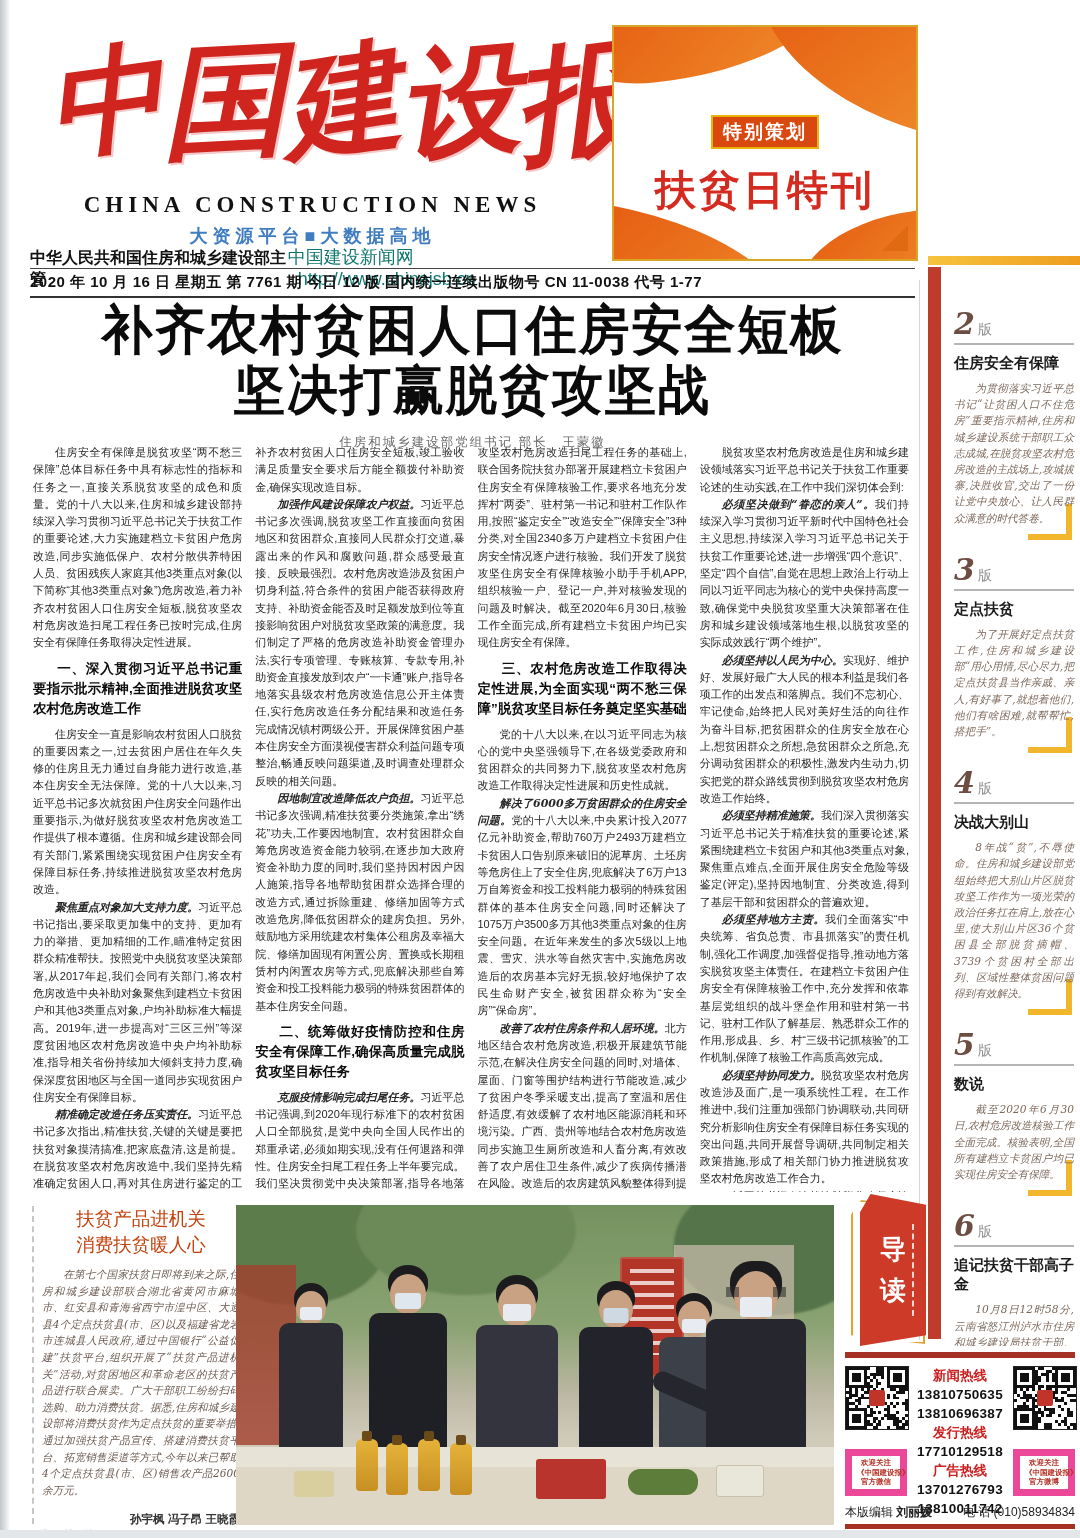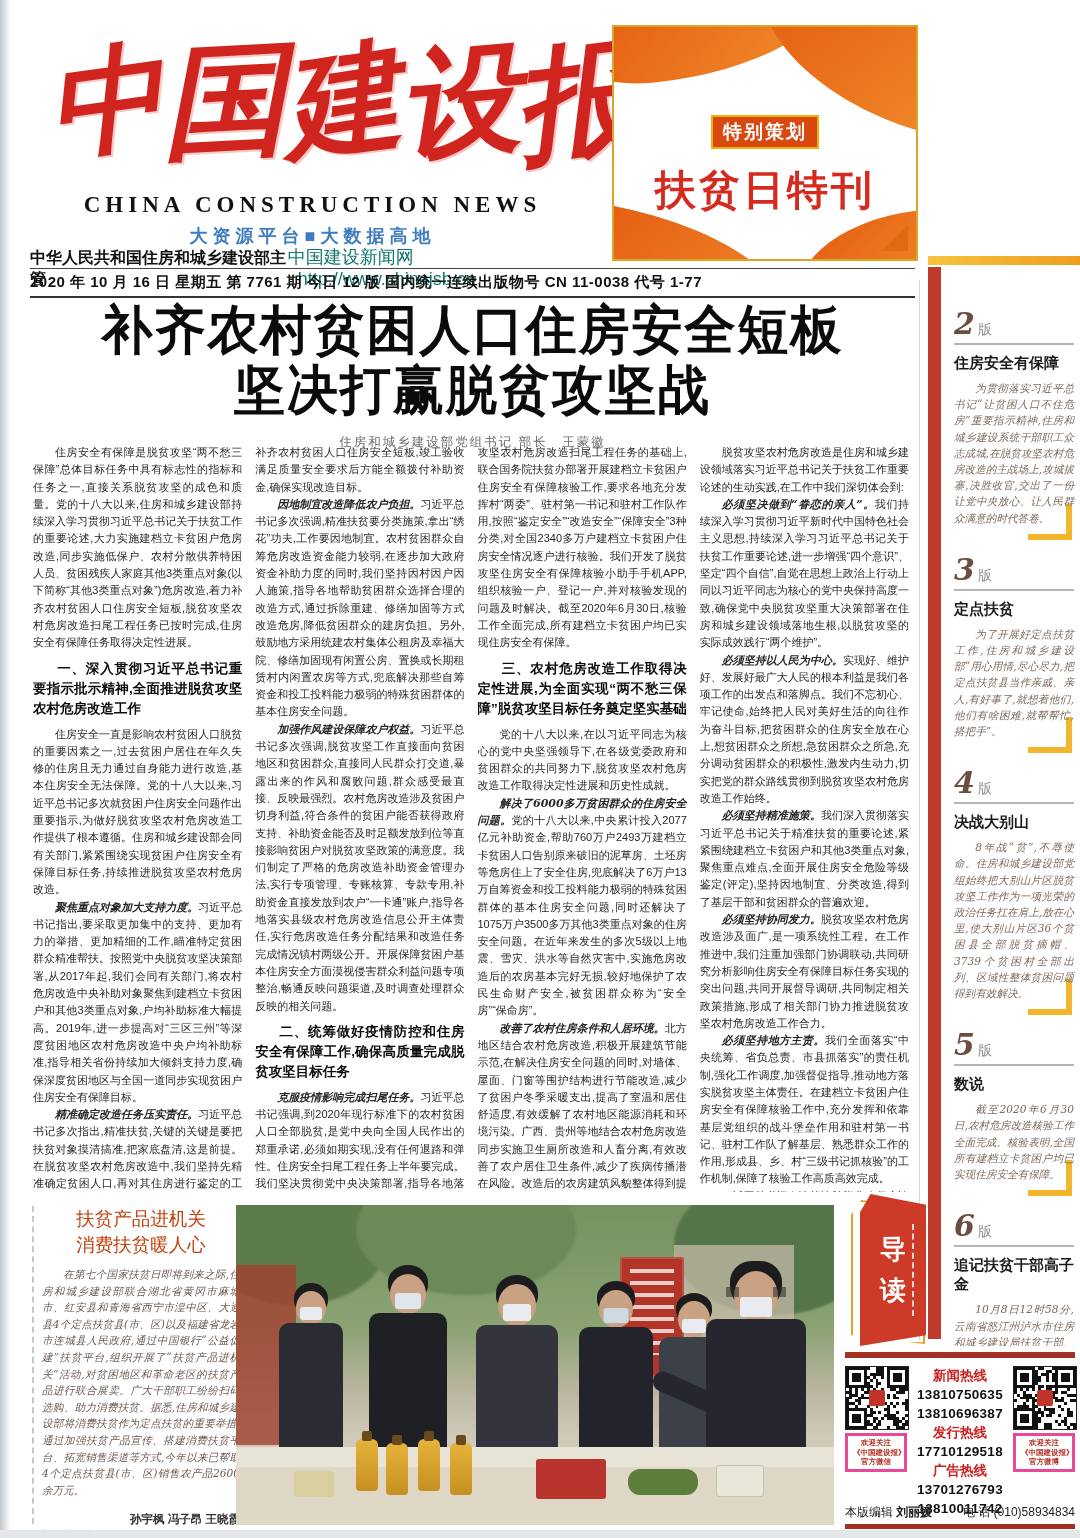--- a/index.html
+++ b/index.html
@@ -164,21 +164,21 @@
   .c-rule{height:6px;background:#a53125;}
   .c-rule.bottom{height:5px;margin-top:6px;}
   .c-grid{display:flex;justify-content:space-between;align-items:flex-start;padding-top:8px;}
   .qr-wrap{width:62px;}
   .qr{width:62px;height:62px;background:#fff;border:1px solid #222;display:grid;
         grid-template-columns:repeat(21,1fr);grid-template-rows:repeat(21,1fr);position:relative;}
   .qr i{display:block;}
   .qr i.d{background:#111;}
   .qr-seal{position:absolute;left:50%;top:50%;transform:translate(-50%,-50%);width:16px;height:16px;
         background:#c1342a;border-radius:2px;}
-  .qr-cap{margin-top:3px;border:3px solid #ec4899;padding:2px 5px;text-align:center;}
+  .qr-cap{margin-top:19px;border:7px solid #ec4899;padding:2px 5px;text-align:center;}
   .qr-cap div{font-size:7.5px;line-height:9.5px;color:#b43226;font-weight:bold;white-space:nowrap;}
   .hotlines{width:96px;text-align:center;}
   .hl-label{color:#cc1f1f;font-weight:bold;font-size:13.5px;line-height:19px;}
   .hl-num{color:#111;font-weight:bold;font-size:13.5px;line-height:19px;letter-spacing:.3px;}
 
   .pg-footer{position:absolute;left:845px;top:1504px;width:230px;display:flex;
         justify-content:space-between;font-size:12px;color:#222;}
   .pg-footer .ed-name{font-weight:bold;}
 </style>
 </head>
@@ -228,39 +228,39 @@
   <section class="columns" id="article-columns">
       <div class="col">
         <p>住房安全有保障是脱贫攻坚“两不愁三保障”总体目标任务中具有标志性的指标和任务之一,直接关系脱贫攻坚的成色和质量。党的十八大以来,住房和城乡建设部持续深入学习贯彻习近平总书记关于扶贫工作的重要论述,大力实施建档立卡贫困户危房改造,同步实施低保户、农村分散供养特困人员、贫困残疾人家庭其他3类重点对象(以下简称“其他3类重点对象”)危房改造,着力补齐农村贫困人口住房安全短板,脱贫攻坚农村危房改造扫尾工程任务已按时完成,住房安全有保障任务取得决定性进展。</p>
         <div class="sec-head">一、深入贯彻习近平总书记重要指示批示精神,全面推进脱贫攻坚农村危房改造工作</div>
         <p>住房安全一直是影响农村贫困人口脱贫的重要因素之一,过去贫困户居住在年久失修的住房且无力通过自身能力进行改造,基本住房安全无法保障。党的十八大以来,习近平总书记多次就贫困户住房安全问题作出重要指示,为做好脱贫攻坚农村危房改造工作提供了根本遵循。住房和城乡建设部会同有关部门,紧紧围绕实现贫困户住房安全有保障目标任务,持续推进脱贫攻坚农村危房改造。</p>
         <p><span class="lead">聚焦重点对象加大支持力度。</span>习近平总书记指出,要采取更加集中的支持、更加有力的举措、更加精细的工作,瞄准特定贫困群众精准帮扶。按照党中央脱贫攻坚决策部署,从2017年起,我们会同有关部门,将农村危房改造中央补助对象聚焦到建档立卡贫困户和其他3类重点对象,户均补助标准大幅提高。2019年,进一步提高对“三区三州”等深度贫困地区农村危房改造中央户均补助标准,指导相关省份持续加大倾斜支持力度,确保深度贫困地区与全国一道同步实现贫困户住房安全有保障目标。</p>
         <p><span class="lead">精准确定改造任务压实责任。</span>习近平总书记多次指出,精准扶贫,关键的关键是要把扶贫对象摸清搞准,把家底盘清,这是前提。在脱贫攻坚农村危房改造中,我们坚持先精准确定贫困人口,再对其住房进行鉴定的工作程序,既确保贫困群众不漏一户、不落一人,也防止盲目扩大危改范围。我们会同相关部门,明确了全国建档立卡贫困户和其他3类重点对象的危房改造任务,并要求逐户建档,改造一户,销号一户。明确了农村危房改造工作要求,督促指导各地严格执行“中央统筹、省负总责、市县抓落实”的责任机制,因地制宜明确时间表、路线图,统筹做好项目、资金、人力调配,以农户自建为主、政府支持为辅,逐村逐户实施改造。</p>
       </div>
       <div class="col">
         <p class="cont">补齐农村贫困人口住房安全短板,竣工验收满足质量安全要求后方能全额拨付补助资金,确保实现改造目标。</p>
+        <p><span class="lead">加强作风建设保障农户权益。</span>习近平总书记多次强调,脱贫攻坚工作直接面向贫困地区和贫困群众,直接同人民群众打交道,暴露出来的作风和腐败问题,群众感受最直接、反映最强烈。农村危房改造涉及贫困户切身利益,符合条件的贫困户能否获得政府支持、补助资金能否及时足额发放到位等直接影响贫困户对脱贫攻坚政策的满意度。我们制定了严格的危房改造补助资金管理办法,实行专项管理、专账核算、专款专用,补助资金直接发放到农户“一卡通”账户,指导各地落实县级农村危房改造信息公开主体责任,实行危房改造任务分配结果和改造任务完成情况镇村两级公开。开展保障贫困户基本住房安全方面漠视侵害群众利益问题专项整治,畅通反映问题渠道,及时调查处理群众反映的相关问题。</p>
         <p><span class="lead">因地制宜改造降低农户负担。</span>习近平总书记多次强调,精准扶贫要分类施策,拿出“绣花”功夫,工作要因地制宜。农村贫困群众自筹危房改造资金能力较弱,在逐步加大政府资金补助力度的同时,我们坚持因村因户因人施策,指导各地帮助贫困群众选择合理的改造方式,通过拆除重建、修缮加固等方式改造危房,降低贫困群众的建房负担。另外,鼓励地方采用统建农村集体公租房及幸福大院、修缮加固现有闲置公房、置换或长期租赁村内闲置农房等方式,兜底解决那些自筹资金和投工投料能力极弱的特殊贫困群体的基本住房安全问题。</p>
-        <p><span class="lead">加强作风建设保障农户权益。</span>习近平总书记多次强调,脱贫攻坚工作直接面向贫困地区和贫困群众,直接同人民群众打交道,暴露出来的作风和腐败问题,群众感受最直接、反映最强烈。农村危房改造涉及贫困户切身利益,符合条件的贫困户能否获得政府支持、补助资金能否及时足额发放到位等直接影响贫困户对脱贫攻坚政策的满意度。我们制定了严格的危房改造补助资金管理办法,实行专项管理、专账核算、专款专用,补助资金直接发放到农户“一卡通”账户,指导各地落实县级农村危房改造信息公开主体责任,实行危房改造任务分配结果和改造任务完成情况镇村两级公开。开展保障贫困户基本住房安全方面漠视侵害群众利益问题专项整治,畅通反映问题渠道,及时调查处理群众反映的相关问题。</p>
         <div class="sec-head">二、统筹做好疫情防控和住房安全有保障工作,确保高质量完成脱贫攻坚目标任务</div>
         <p><span class="lead">克服疫情影响完成扫尾任务。</span>习近平总书记强调,到2020年现行标准下的农村贫困人口全部脱贫,是党中央向全国人民作出的郑重承诺,必须如期实现,没有任何退路和弹性。住房安全扫尾工程任务上半年要完成。我们坚决贯彻党中央决策部署,指导各地落实分区分级精准防控策略,统筹抓好疫情防控和脱贫攻坚保障贫困户住房安全相关工作,以6月30日为时限,倒排工期,确保全面完成住房安全扫尾工程任务。我们成立14个帮扶工作组,采取“云督战”和进村入户实地调研督导相结合的方式,对新增危房改造任务较多及脱贫攻坚大排查发现危房改造方面存在突出问题的14个省份开展“一对一”帮扶,形成上下贯通、协同推进的工作合力。我们聚焦凉山州这一难中之难、坚中之坚,进一步加大督促指导、政策支持和技术帮扶力度,派帮扶小分队赴凉山州开展蹲点调研督导,指导四川省采取“一县包一乡”形式对口支援凉山州有关重点乡镇,调集1100余名技术工人驰援凉山州24个集中安置点。2020年6月17日,凉山州布拖县最后7户建档立卡贫困户农村危房改造任务全部竣工,标志着全国脱贫攻坚农村危房改造扫尾工程任务全面完成。</p>
       </div>
       <div class="col">
         <p class="cont">攻坚农村危房改造扫尾工程任务的基础上,联合国务院扶贫办部署开展建档立卡贫困户住房安全有保障核验工作,要求各地充分发挥村“两委”、驻村第一书记和驻村工作队作用,按照“鉴定安全”“改造安全”“保障安全”3种分类,对全国2340多万户建档立卡贫困户住房安全情况逐户进行核验。我们开发了脱贫攻坚住房安全有保障核验小助手手机APP,组织核验一户、登记一户,并对核验发现的问题及时解决。截至2020年6月30日,核验工作全面完成,所有建档立卡贫困户均已实现住房安全有保障。</p>
         <div class="sec-head">三、农村危房改造工作取得决定性进展,为全面实现“两不愁三保障”脱贫攻坚目标任务奠定坚实基础</div>
         <p>党的十八大以来,在以习近平同志为核心的党中央坚强领导下,在各级党委政府和贫困群众的共同努力下,脱贫攻坚农村危房改造工作取得决定性进展和历史性成就。</p>
         <p><span class="lead">解决了6000多万贫困群众的住房安全问题。</span>党的十八大以来,中央累计投入2077亿元补助资金,帮助760万户2493万建档立卡贫困人口告别原来破旧的泥草房、土坯房等危房住上了安全住房,兜底解决了6万户13万自筹资金和投工投料能力极弱的特殊贫困群体的基本住房安全问题,同时还解决了1075万户3500多万其他3类重点对象的住房安全问题。在近年来发生的多次5级以上地震、雪灾、洪水等自然灾害中,实施危房改造后的农房基本完好无损,较好地保护了农民生命财产安全,被贫困群众称为“安全房”“保命房”。</p>
         <p><span class="lead">改善了农村住房条件和人居环境。</span>北方地区结合农村危房改造,积极开展建筑节能示范,在解决住房安全问题的同时,对墙体、屋面、门窗等围护结构进行节能改造,减少了贫困户冬季采暖支出,提高了室温和居住舒适度,有效缓解了农村地区能源消耗和环境污染。广西、贵州等地结合农村危房改造同步实施卫生厕所改造和人畜分离,有效改善了农户居住卫生条件,减少了疾病传播潜在风险。改造后的农房建筑风貌整体得到提升,带动了农房周边居住环境和村容村貌的整体改善。许多地方结合农村危房改造,推进村内道路、绿化、安全饮水、垃圾污水治理等设施建设,改善了农村人居环境。</p>
       </div>
       <div class="col">
         <p>脱贫攻坚农村危房改造是住房和城乡建设领域落实习近平总书记关于扶贫工作重要论述的生动实践,在工作中我们深切体会到:</p>
         <p><span class="lead">必须坚决做到“眷恋的亲人”。</span>我们持续深入学习贯彻习近平新时代中国特色社会主义思想,持续深入学习习近平总书记关于扶贫工作重要论述,进一步增强“四个意识”、坚定“四个自信”,自觉在思想上政治上行动上同以习近平同志为核心的党中央保持高度一致,确保党中央脱贫攻坚重大决策部署在住房和城乡建设领域落地生根,以脱贫攻坚的实际成效践行“两个维护”。</p>
         <p><span class="lead">必须坚持以人民为中心。</span>实现好、维护好、发展好最广大人民的根本利益是我们各项工作的出发点和落脚点。我们不忘初心、牢记使命,始终把人民对美好生活的向往作为奋斗目标,把贫困群众的住房安全放在心上,想贫困群众之所想,急贫困群众之所急,充分调动贫困群众的积极性,激发内生动力,切实把党的群众路线贯彻到脱贫攻坚农村危房改造工作始终。</p>
         <p><span class="lead">必须坚持精准施策。</span>我们深入贯彻落实习近平总书记关于精准扶贫的重要论述,紧紧围绕建档立卡贫困户和其他3类重点对象,聚焦重点难点,全面开展住房安全危险等级鉴定(评定),坚持因地制宜、分类改造,得到了基层干部和贫困群众的普遍欢迎。</p>
+        <p><span class="lead">必须坚持地方主责。</span>我们全面落实“中央统筹、省负总责、市县抓落实”的责任机制,强化工作调度,加强督促指导,推动地方落实脱贫攻坚主体责任。在建档立卡贫困户住房安全有保障核验工作中,充分发挥和依靠基层党组织的战斗堡垒作用和驻村第一书记、驻村工作队了解基层、熟悉群众工作的作用,形成县、乡、村“三级书记抓核验”的工作机制,保障了核验工作高质高效完成。</p>
         <p><span class="lead">必须坚持协同发力。</span>脱贫攻坚农村危房改造涉及面广,是一项系统性工程。在工作推进中,我们注重加强部门协调联动,共同研究分析影响住房安全有保障目标任务实现的突出问题,共同开展督导调研,共同制定相关政策措施,形成了相关部门协力推进脱贫攻坚农村危房改造工作合力。</p>
-        <p><span class="lead">必须坚持地方主责。</span>我们全面落实“中央统筹、省负总责、市县抓落实”的责任机制,强化工作调度,加强督促指导,推动地方落实脱贫攻坚主体责任。在建档立卡贫困户住房安全有保障核验工作中,充分发挥和依靠基层党组织的战斗堡垒作用和驻村第一书记、驻村工作队了解基层、熟悉群众工作的作用,形成县、乡、村“三级书记抓核验”的工作机制,保障了核验工作高质高效完成。</p>
         <p>习近平总书记在决战决胜脱贫攻坚座谈会上指出,要接续推进全面脱贫与乡村振兴有效衔接。住房和城乡建设部将会同有关部门健全贫困人口住房安全有保障动态监测机制,对已脱贫建档立卡贫困户住房返危情况及时发现、及时解决,巩固脱贫攻坚成果。坚持尽力而为、量力而行、适度保障的原则,将居住在危房中的相对贫困户纳入政策支持范围,进一步完善危房改造方式和资金筹措体系,逐步建立解决相对贫困的长效机制。同时,进一步加强农房建设管理,推广钢结构装配式等新型建造方式,支持新建农房实现功能现代、风貌乡土、结构安全、成本经济、绿色环保的宜居要求,完善居住功能,改善居住环境。</p>
       </div>
     </section>
 
   <div class="v-divider"></div>
 
   <aside class="sidebar">
     <div class="sb-strip"></div>
     <div class="sb-redbar"></div>
     <div class="sb-sections" id="sb-sections">

